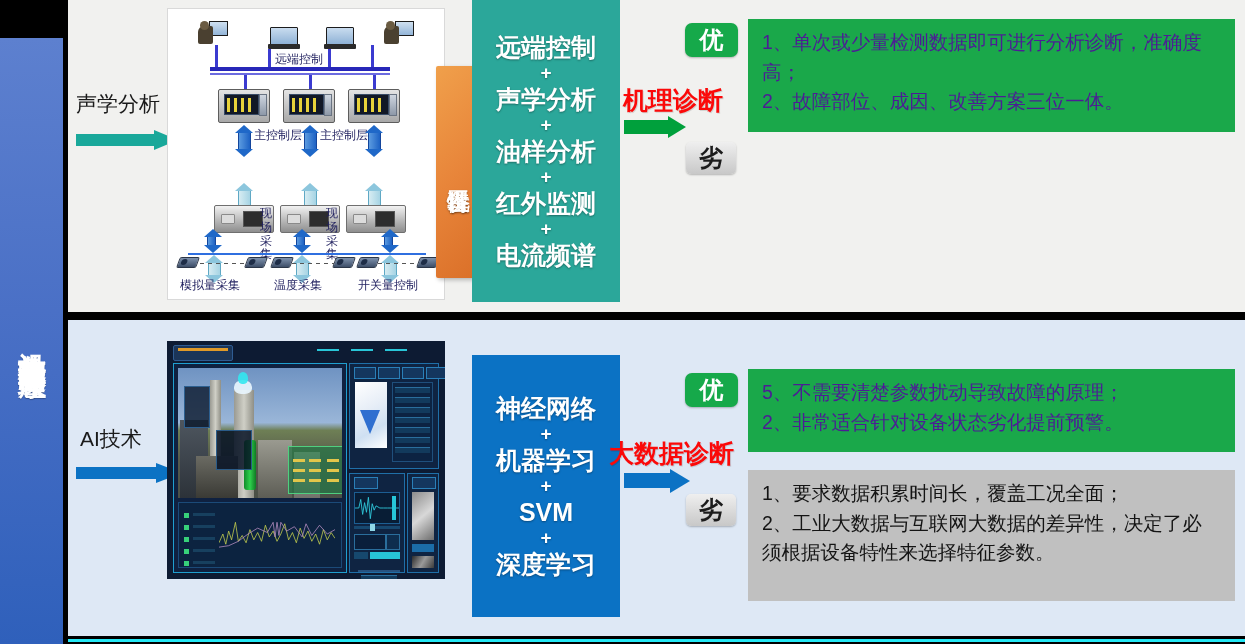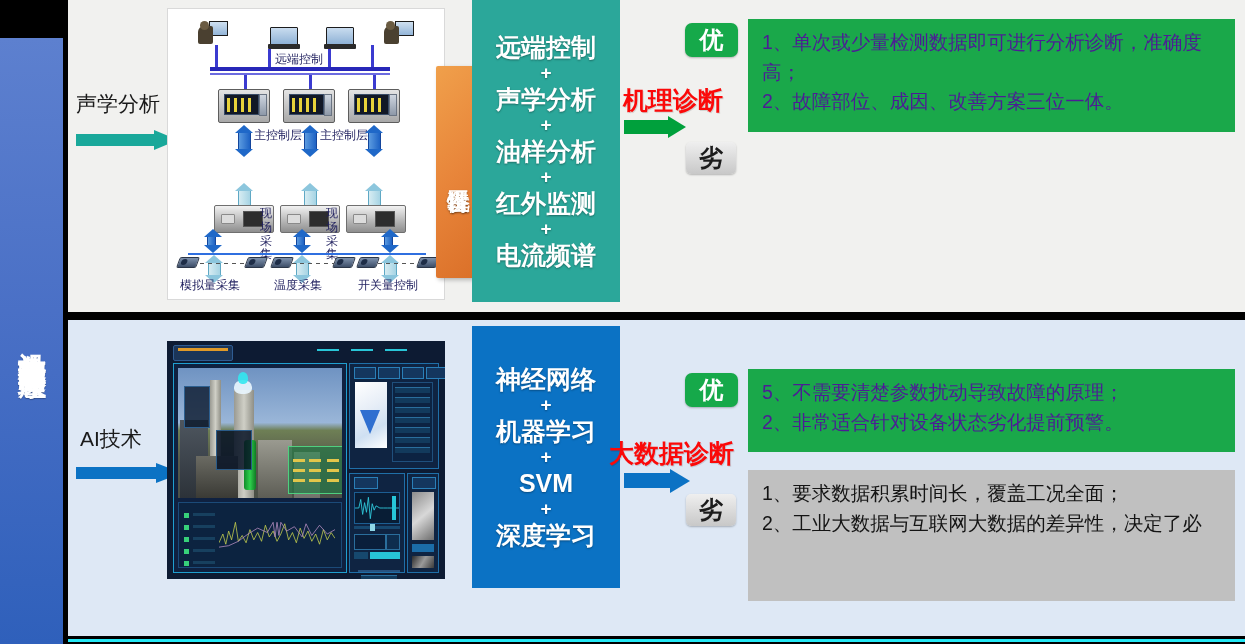--- a/index.html
+++ b/index.html
@@ -411,21 +411,21 @@
           <div class="dpanel" style="left:58px;top:110px;right:0;bottom:0;">
             <div class="dtab" style="left:4px;width:22px;"></div>
             <div class="thumb" style="left:4px;top:18px;right:4px;height:48px;"></div>
             <div style="position:absolute;left:4px;top:70px;right:4px;height:8px;background:#1b6da8;"></div>
             <div class="thumb ir" style="left:4px;top:82px;right:4px;bottom:4px;"></div>
           </div>
         </div>
       </div>
     </div>
 
-    <div class="stackbox blue-stack" style="left:404px;top:6px;width:148px;height:262px;">
+    <div class="stackbox blue-stack" style="left:404px;top:35px;width:148px;height:262px;">
       <div class="ln big">神经网络</div>
       <div class="ln plus">+</div>
       <div class="ln big">机器学习</div>
       <div class="ln plus">+</div>
       <div class="ln big">SVM</div>
       <div class="ln plus">+</div>
       <div class="ln big">深度学习</div>
     </div>
 
     <div class="diag-label" style="left:541px;top:117px;">大数据诊断</div>
@@ -437,17 +437,18 @@
     <div class="badge badge-good" style="left:617px;top:53px;width:53px;height:34px;">优</div>
     <div class="card card-good" style="left:680px;top:49px;width:487px;height:83px;">
       <p>5、不需要清楚参数扰动导致故障的原理；</p>
       <p>2、非常适合针对设备状态劣化提前预警。</p>
     </div>
 
     <div class="badge badge-bad" style="left:618px;top:174px;width:50px;height:32px;">劣</div>
     <div class="card card-bad" style="left:680px;top:150px;width:487px;height:131px;">
       <p>1、要求数据积累时间长，覆盖工况全面；</p>
       <p>2、工业大数据与互联网大数据的差异性，决定了必</p>
+      <p>须根据设备特性来选择特征参数。</p>
     </div>
   </div>
 
   <div class="bottom-rule"></div>
 </div>
 
 </body></html>

